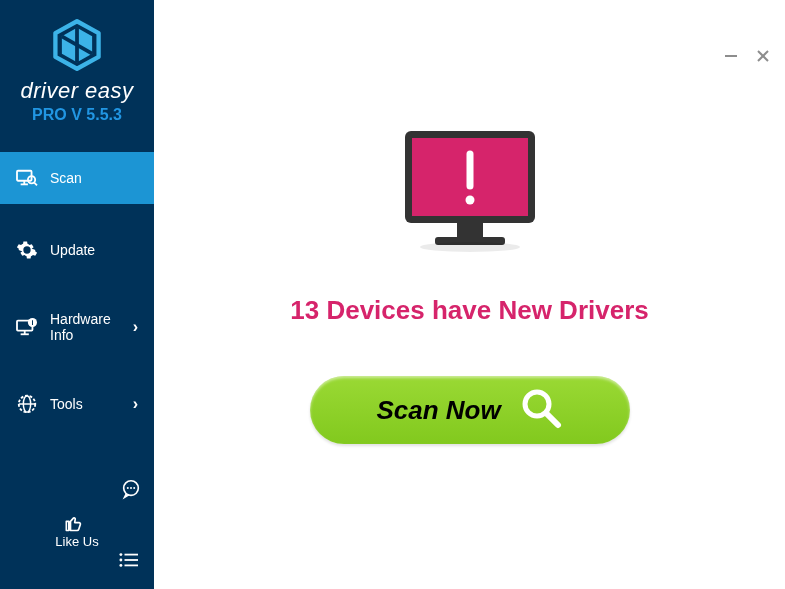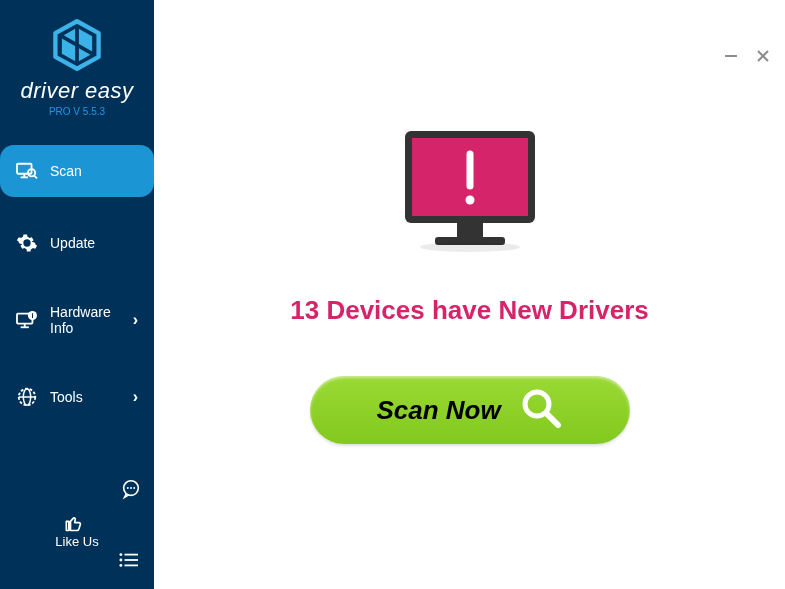--- a/index.html
+++ b/index.html
@@ -25,38 +25,37 @@
 }
 .logo-svg { display: block; margin: 0 auto 6px; }
 .app-name {
   font-size: 22px;
   font-style: italic;
   color: #fff;
   font-weight: 400;
   letter-spacing: 0.5px;
 }
 .app-version {
-  font-size: 10px;
+  font-size: 16px;
   color: #2196e3;
-  font-weight: normal;
+  font-weight: bold;
   margin-top: 2px;
 }
 .nav {
   margin-top: 18px;
   flex: 1;
 }
 .nav-item {
   display: flex;
   align-items: center;
   padding: 15px 16px;
   cursor: pointer;
   position: relative;
   color: #fff;
   font-size: 14px;
-  border-radius: 14px;
 }
 .nav-item.spaced { margin-top: 20px; }
 .nav-item.active {
   background: #1c95d4;
 }
 .nav-icon {
   width: 22px;
   height: 22px;
   margin-right: 12px;
   display: flex;

